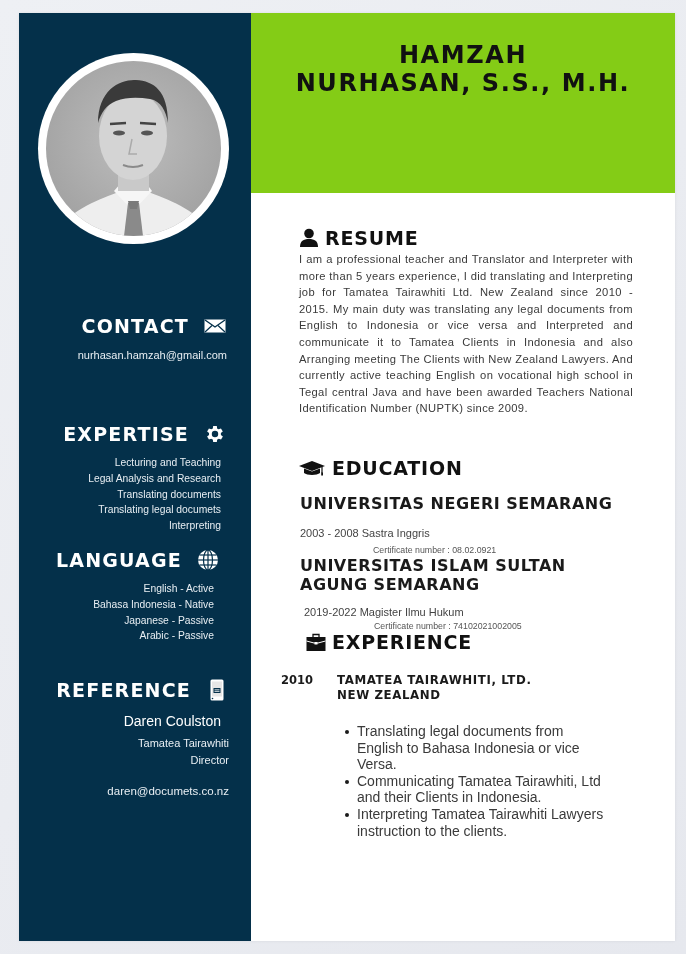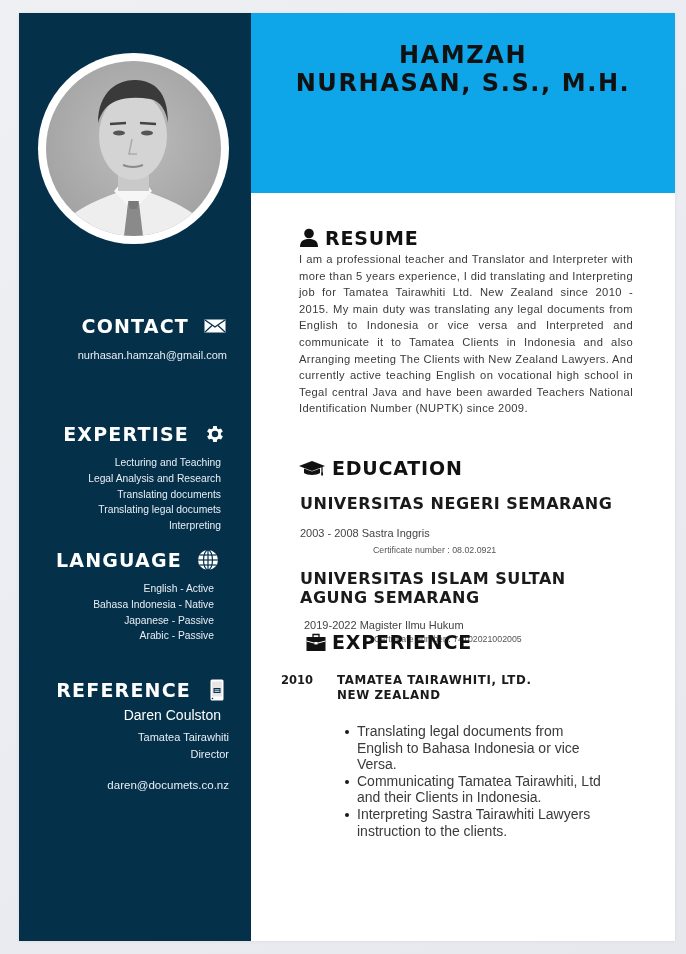--- a/index.html
+++ b/index.html
@@ -56,29 +56,29 @@
     .contact { top: 302px; padding-right: 24px; padding-left: 26px; }
     .contact .side-lines { margin-top: 10px; padding-right: 0; font-size: 11px; line-height: 16px; }
 
     .expertise { top: 410px; padding-right: 24px; }
     .expertise .side-lines { margin-top: 10px; padding-right: 6px; }
 
     .language { top: 536px; padding-right: 31px; }
     .language .side-lines { margin-top: 10px; padding-right: 6px; }
 
     .reference { top: 666px; padding-right: 22px; }
-    .reference .ref-name { margin-top: 6px; font-size: 14px; color: #ffffff; font-family: "Liberation Sans", sans-serif; padding-right: 8px; }
+    .reference .ref-name { margin-top: 12px; font-size: 14px; color: #ffffff; font-family: "Liberation Sans", sans-serif; padding-right: 8px; }
     .reference .side-lines { margin-top: 6px; font-size: 11px; line-height: 16.5px; }
     .reference .ref-email { margin-top: 17px; font-size: 11.5px; color: #e8eef3; font-family: "Liberation Sans", sans-serif; }
 
     .header-band {
       position: absolute;
       left: 232px; top: 0;
       width: 424px; height: 180px;
-      background: #0ea5e9;
+      background: #84cc16;
       text-align: center;
     }
     .name {
       margin-top: 28px;
       font-family: "DejaVu Sans", sans-serif;
       font-weight: bold;
       font-size: 24px;
       line-height: 28px;
       letter-spacing: 1.6px;
       color: #111111;
@@ -124,21 +124,21 @@
       font-family: "DejaVu Sans", sans-serif;
       font-weight: bold;
       font-size: 16px;
       letter-spacing: 0.5px;
       color: #1a1a1a;
     }
     .uni1 { margin-top: 15px; margin-left: 2px; }
     .edu-years { font-family: "Liberation Sans", sans-serif; font-size: 11px; color: #444; }
     .edu1-years { margin-top: 14px; margin-left: 2px; }
     .cert { font-family: "Liberation Sans", sans-serif; font-size: 8.8px; color: #555; margin-left: 75px; margin-top: 6px; }
-    .uni2 { margin-top: 14px; margin-left: 2px; }
+    .uni2 { margin-top: 1px; margin-left: 2px; }
     .edu2-years { margin-top: 12px; margin-left: 6px; }
     .cert2 { margin-left: 76px; margin-top: 3px; }
 
     .experience { position: absolute; left: 55px; top: 438px; width: 340px; }
     .experience .sec-heading .icon { width: 25px; margin-right: 1px; }
     .exp-row { position: absolute; left: -25px; top: 42px; width: 360px; }
     .exp-year { position: absolute; left: 0; top: 0; font-family: "DejaVu Sans", sans-serif; font-size: 11.5px; font-weight: bold; color: #1a1a1a; }
     .exp-company { position: absolute; left: 56px; top: 0; font-family: "DejaVu Sans", sans-serif; font-weight: bold; font-size: 11.8px; line-height: 14.5px; letter-spacing: 0.6px; color: #1a1a1a; }
     .exp-bullets {
       position: absolute; left: 64px; top: 50px; width: 260px;
@@ -327,19 +327,19 @@
 
       <div class="exp-row">
         <div class="exp-year">2010</div>
         <div class="exp-company">
           <div>TAMATEA TAIRAWHITI, LTD.</div>
           <div>NEW ZEALAND</div>
         </div>
         <ul class="exp-bullets">
           <li>Translating legal documents from English to Bahasa Indonesia or vice Versa.</li>
           <li>Communicating Tamatea Tairawhiti, Ltd and their Clients in Indonesia.</li>
-          <li>Interpreting Sastra Tairawhiti Lawyers instruction to the clients.</li>
+          <li>Interpreting Tamatea Tairawhiti Lawyers instruction to the clients.</li>
         </ul>
       </div>
     </section>
 
   </main>
 </div>
 
 </body></html>

